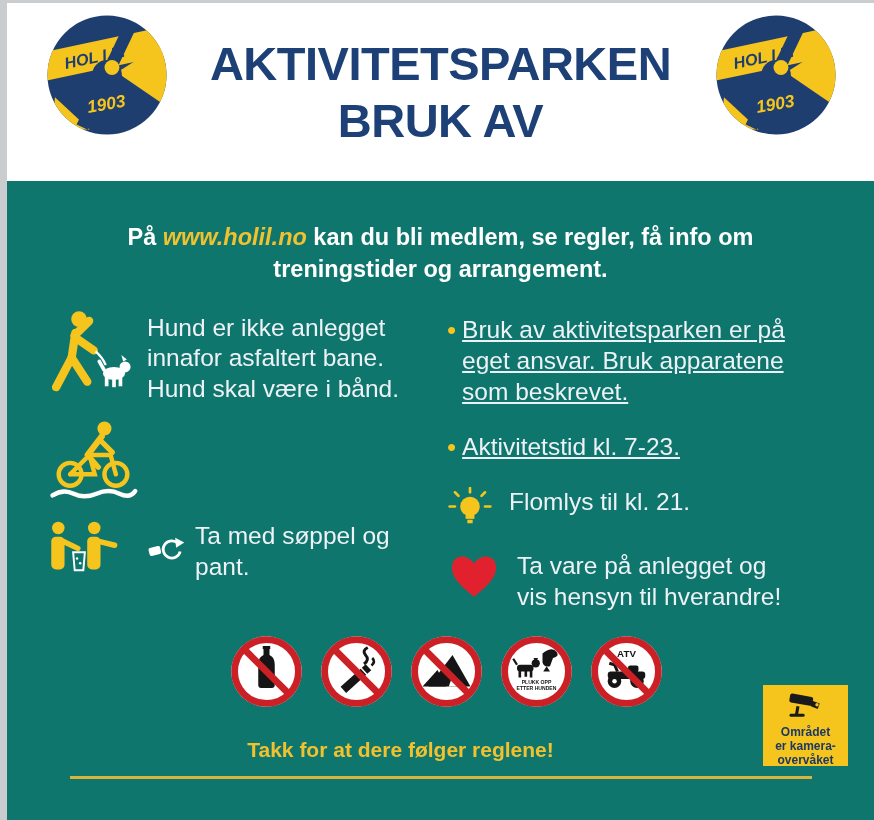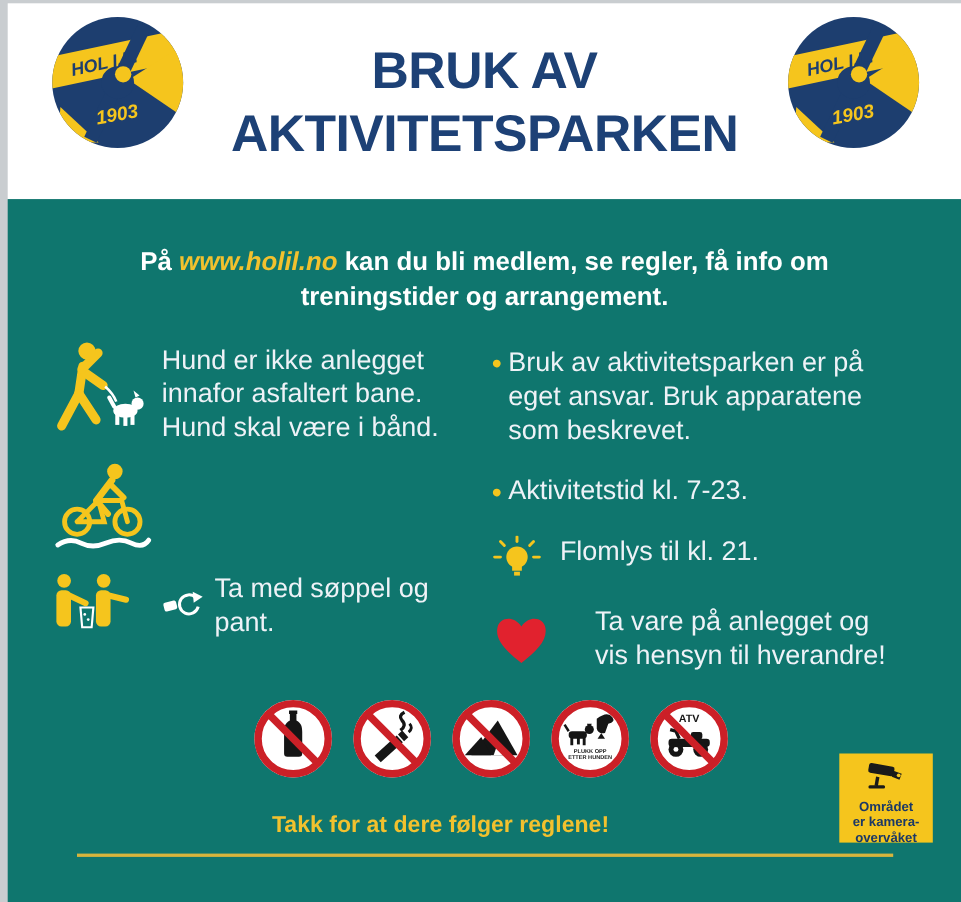--- a/index.html
+++ b/index.html
@@ -29,24 +29,24 @@
 
   .rule { display:flex; margin-bottom:14px; }
   .rule .iconbox { width:102px; flex-shrink:0; display:flex; justify-content:flex-start; }
   .rule-text { font-size:24.5px; color:#EEF2F7; line-height:1.24; padding-top:4px; }
 
   .rule.inline { align-items:center; }
   .rule.inline .rule-text { padding-top:0; }
 
   .bullet-item { display:flex; margin-bottom:24px; }
   .bullet-item .marker { color:#F5C51D; font-size:26px; line-height:1.2; margin-right:6px; }
-  .bullet-item .rule-text { padding-top:0; line-height:1.26; }
+  .bullet-item .rule-text { padding-top:0; line-height:1.26;text-decoration:underline; }
 
   .icon-item { display:flex; align-items:flex-start; margin-bottom:18px; }
-  .icon-item.top { align-items:center;gap:24px; }
+  .icon-item.top { align-items:flex-start; }
   .icon-item .iconbox { margin-right:16px; flex-shrink:0; display:flex; }
   .icon-item .rule-text { padding-top:0; line-height:1.26; }
 
   .signs-row { position:absolute; top:453px; left:0; right:0; display:flex;
                justify-content:center; gap:15px; transform:translateX(6px); }
   .sign { width:75px; height:75px; }
 
   .camera-badge { position:absolute; left:756px; top:504px; width:85px; height:81px;
                   background:#F5C51D; text-align:center; padding-top:4px; }
   .camera-badge .cam-line { font-size:12px; font-weight:700; color:#1B3866; line-height:1.15; }
@@ -78,22 +78,22 @@
             <line x1="70" y1="8" x2="30" y2="92" stroke="#1D3E6F" stroke-width="10"></line>
             <circle cx="50" cy="50" r="12" fill="#1D3E6F"></circle>
             <circle cx="54" cy="44" r="6" fill="#F5C51D"></circle>
           </g>
           <text x="15" y="38" transform="rotate(-12 50 33)" font-size="13" font-style="italic" font-weight="bold" fill="#1D3E6F">HOL I.L.</text>
           <text x="34" y="78" transform="rotate(-10 50 74)" font-size="14" font-style="italic" font-weight="bold" fill="#F5C51D">1903</text>
         </svg>
       </span>
 
       <div class="title-block">
+        <div class="title-line">AKTIVITETSPARKEN</div>
         <div class="title-line">BRUK AV</div>
-        <div class="title-line">AKTIVITETSPARKEN</div>
       </div>
 
       <span class="logo right">
         <svg viewBox="0 0 100 100" width="124" height="124">
           <defs>
               <clipPath id="lc2">
                 <circle cx="50" cy="50" r="48"></circle>
               </clipPath>
             </defs>
           <circle cx="50" cy="50" r="48" fill="#1D3E6F"></circle>

